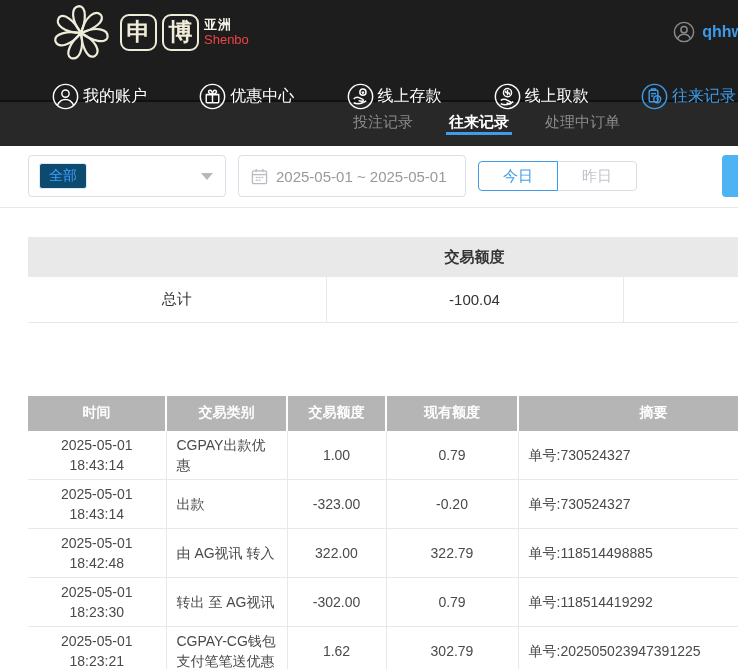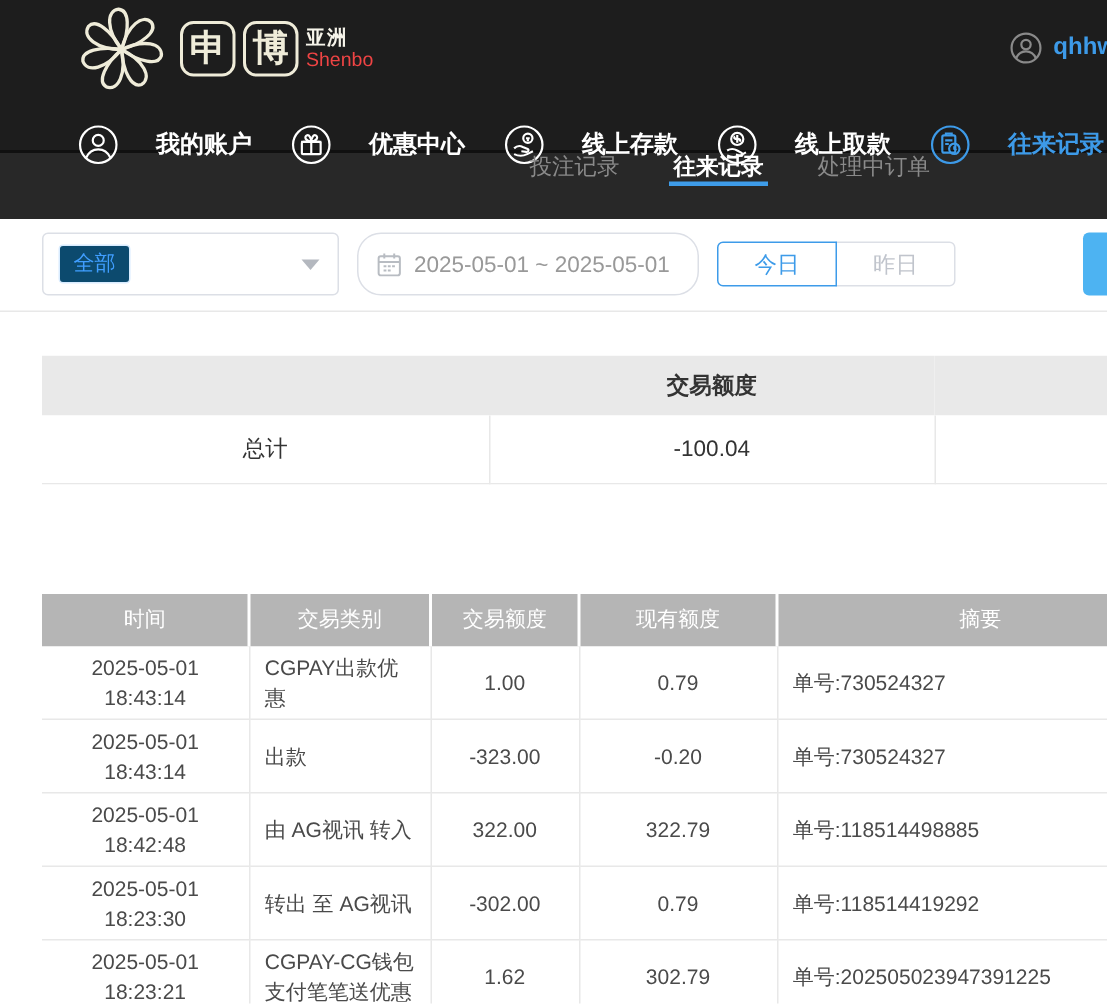--- a/index.html
+++ b/index.html
@@ -19,44 +19,44 @@
   .logo-sub { color:#ef4444; font-size:13px; margin-top:2px; }
   .user-area { position:absolute; right:-6px; top:0; height:64px; display:flex;
     align-items:center; gap:7px; }
   .user-avatar { width:22px; height:22px; }
   .user-name { color:#3d9ae8; font-size:16px; font-weight:bold; white-space:nowrap; }
 
   
   .nav-bar { height:38px; background:#1d1d1d; border-bottom:2px solid #101010;
     display:flex; align-items:center; justify-content:space-between;
     padding:0 2px 0 52px; }
-  .nav-item { display:flex; align-items:center; gap:25px; color:#fff; font-size:16px;
-    font-weight:bold; cursor:pointer; white-space:nowrap;margin-top:28px; }
+  .nav-item { display:flex; align-items:center; gap:4px; color:#fff; font-size:16px;
+    font-weight:normal; cursor:pointer; white-space:nowrap;margin-top:28px; }
   .nav-item svg { width:27px; height:27px; }
   .nav-item.active { color:#3d9ae8; }
 
   
-  .subtab-bar { height:44px; background:#282828; display:flex; align-items:flex-start;
+  .subtab-bar { height:44px; background:#282828; display:flex; align-items:center;
     padding-left:350px; gap:30px; }
   .subtab { color:#8a8a8a; font-size:15px; display:flex; align-items:center;
     cursor:pointer; border-bottom:3px solid transparent; padding:0 3px; }
   .subtab.active { color:#fff; font-weight:bold; border-bottom-color:#3e9ce9; }
 
   
   .filter-row { display:flex; align-items:center; margin:9px 0 0 28px; height:42px;
     position:relative; }
   .select-box { width:198px; height:42px; border:1px solid #dcdfe6; border-radius:4px;
     background:#fff; display:flex; align-items:center; padding:0 10px;
     position:relative; cursor:pointer; }
   .select-tag { background:#0c4a6e; border:1px solid #d9ecff; color:#409eff;
     font-size:14px; border-radius:3px; padding:3px 9px; }
   .select-caret { position:absolute; right:12px; width:0; height:0;
     border-left:6px solid transparent; border-right:6px solid transparent;
     border-top:7px solid #b4b8bf; }
-  .date-box { width:228px; height:42px; border:1px solid #dcdfe6; border-radius:16px;
+  .date-box { width:228px; height:42px; border:1px solid #dcdfe6; border-radius:4px;
     margin-left:12px; display:flex; align-items:center; gap:8px; padding:0 12px;
     cursor:pointer; }
   .date-box svg { width:17px; height:17px; flex:none; }
   .date-text { color:#999; font-size:15px; white-space:nowrap; }
   .btn-group { display:flex; margin-left:12px; }
   .quick-btn { height:30px; padding:0 24px; background:#fff; border:1px solid #dcdfe6;
     color:#c0c4cc; font-size:15px; cursor:pointer; margin-left:-1px; }
   .quick-btn:first-child { border-radius:4px 0 0 4px; margin-left:0; }
   .quick-btn:last-child { border-radius:0 4px 4px 0; }
   .quick-btn.active { border:1px solid #3d9be9; color:#3d9be9; position:relative; z-index:1; }
@@ -72,21 +72,21 @@
   .summary-table thead td { background:#e9e9e9; height:40px; text-align:center;
     font-weight:bold; }
   .summary-table tbody td { height:45px; text-align:center; background:#fff;
     border-bottom:1px solid #e8e8e8; border-right:1px solid #e8e8e8; }
   .summary-table tbody td:last-child { border-right:none; }
 
   
   .tx-wrap { margin:73px 0 0 28px; width:710px; overflow:hidden; }
   .tx-table { width:760px; border-collapse:collapse; table-layout:fixed;
     font-size:14px; color:#4a4a4a; }
-  .tx-table th { background:#b5b5b5; color:#fff; font-size:14px; font-weight:normal;
+  .tx-table th { background:#b5b5b5; color:#fff; font-size:14px; font-weight:bold;
     height:35px; text-align:center; border-right:2px solid #fff; }
   .tx-table th:last-child { border-right:none; }
   .tx-table td { height:40px; border-bottom:1px solid #e8e8e8;
     border-right:1px solid #e8e8e8; padding:4px 10px; line-height:20px;
     background:#fff; }
   .tx-table td:last-child { border-right:none; }
   .col-time  { width:138px; }
   .col-type  { width:121px; }
   .col-amt   { width:99px; }
   .col-bal   { width:132px; }

